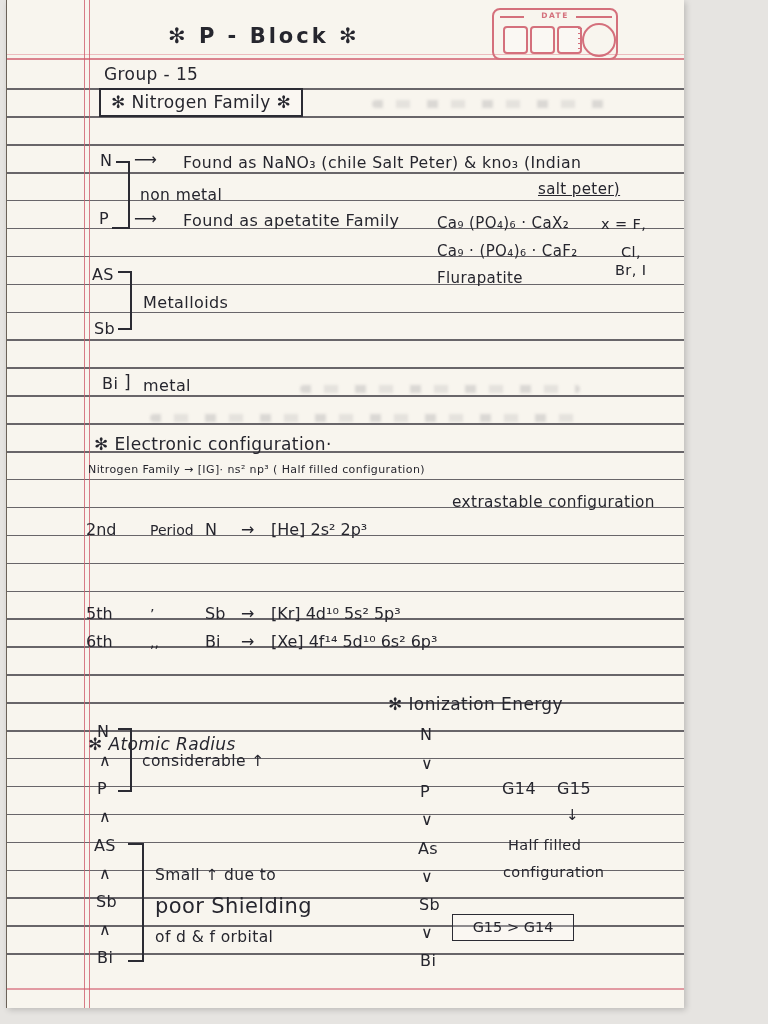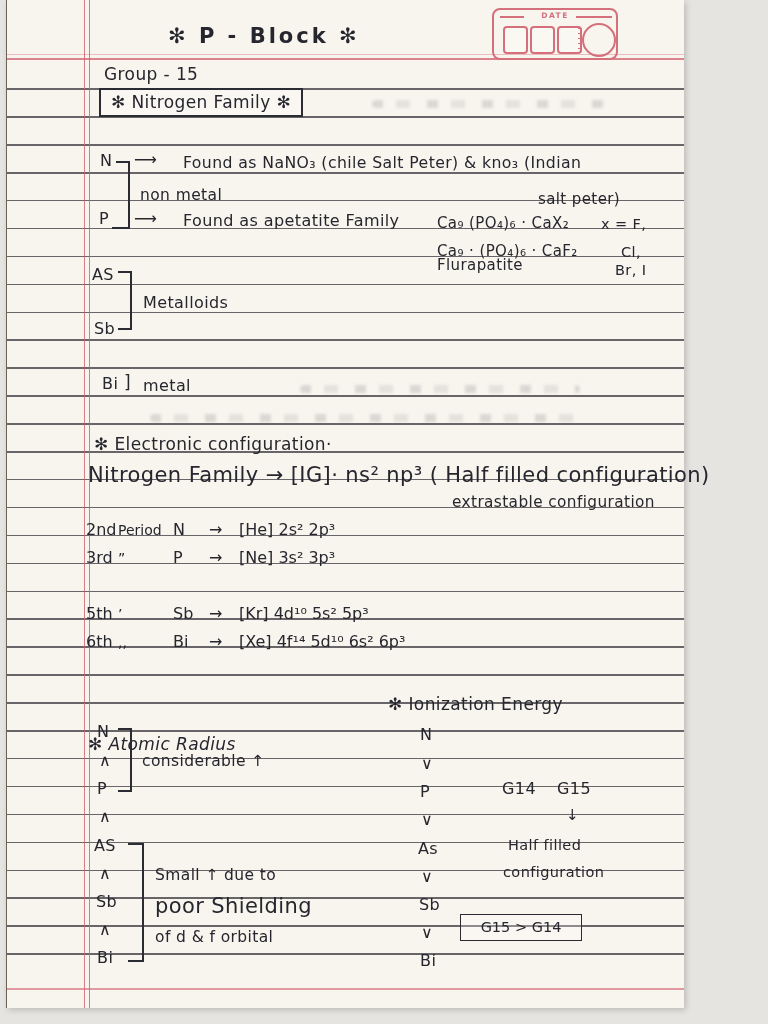--- a/index.html
+++ b/index.html
@@ -76,27 +76,26 @@
 
   
   .ghost {
     position:absolute; height:8px; border-radius:4px; filter:blur(1.6px); opacity:.5;
     background:repeating-linear-gradient(90deg,
       rgba(120,118,125,.45) 0 11px, transparent 11px 24px, rgba(120,118,125,.3) 24px 38px, transparent 38px 55px);
   }
 
   .ec-row { position:absolute; left:86px; font-size:16px; white-space:nowrap; }
   .ec-row span { display:inline-block; }
-  .ec-period { width:32px; } .ec-label { width:55px; font-size:14px; }
+  .ec-period { width:64px; } .ec-label { width:55px; font-size:14px; }
   .ec-el { width:36px; } .ec-arrow { width:30px; }
 
   .small-box {
     position:absolute; border:1.8px solid #2b2b33; text-align:center;
     background:rgba(255,255,255,.25);
-    margin-left:8px;
   }
 </style>
 </head>
 <body>
 
 <div class="page">
 
   <div class="paper">
     <div class="ruling"></div>
     <div class="redline-top1"></div>
@@ -121,53 +120,50 @@
   <div class="hw fs17" style="left:104px; top:64px;">Group - 15</div>
   <div class="hw fs17 boxed" style="left:99px; top:88px;">✻ Nitrogen Family ✻</div>
   <div class="ghost" style="left:372px; top:100px; width:240px;"></div>
 
   <div class="hw fs16" style="left:100px; top:151px;">N</div>
   <div class="hline" style="left:116px; top:161px; width:14px;"></div>
   <div class="vline" style="left:128px; top:161px; height:68px;"></div>
   <div class="hw fs16" style="left:134px; top:150px;">⟶</div>
   <div class="hw" style="left:183px; top:153px; font-size:15.7px;">Found as NaNO₃ (chile Salt Peter) &amp; kno₃ (Indian</div>
   <div class="hw" style="left:140px; top:186px; font-size:15.5px;">non metal</div>
-  <div class="hw fs15" style="left:538px; top:190px;">salt peter)</div>
+  <div class="hw fs15" style="left:538px; top:180px;text-decoration:underline;">salt peter)</div>
 
   <div class="hw fs16" style="left:99px; top:209px;">P</div>
   <div class="hline" style="left:112px; top:227px; width:18px;"></div>
   <div class="hw fs16" style="left:134px; top:209px;">⟶</div>
   <div class="hw fs16" style="left:183px; top:211px;">Found as apetatite Family</div>
   <div class="hw fs15" style="left:437px; top:214px;">Ca₉ (PO₄)₆ · CaX₂</div>
   <div class="hw fs14" style="left:601px; top:216px;">x = F,</div>
   <div class="hw fs15" style="left:437px; top:242px;">Ca₉ · (PO₄)₆ · CaF₂</div>
   <div class="hw fs14" style="left:621px; top:244px;">Cl,</div>
 
   <div class="hw fs16" style="left:92px; top:265px;">AS</div>
-  <div class="hw fs15" style="left:437px; top:256px;">Flurapatite</div>
+  <div class="hw fs15" style="left:437px; top:269px;">Flurapatite</div>
   <div class="hw fs14" style="left:615px; top:262px;">Br, I</div>
   <div class="bracket-r" style="left:118px; top:271px; width:14px; height:59px;"></div>
   <div class="hw fs16" style="left:143px; top:293px;">Metalloids</div>
   <div class="hw fs16" style="left:94px; top:319px;">Sb</div>
 
   <div class="hw fs16" style="left:102px; top:374px;">Bi</div>
   <div class="hw fs17" style="left:124px; top:372px;">]</div>
   <div class="hw fs16" style="left:143px; top:376px;">metal</div>
   <div class="ghost" style="left:300px; top:385px; width:280px;"></div>
   <div class="ghost" style="left:150px; top:414px; width:430px;"></div>
 
   <div class="hw fs17" style="left:94px; top:434px;">✻ Electronic configuration·</div>
-  <div class="hw" style="left:88px; top:463px; font-size:21px;">Nitrogen Family → [IG]· ns² np³ ( Half filled configuration)</div>
+  <div class="hw" style="left:88px; top:463px; font-size:11px;">Nitrogen Family → [IG]· ns² np³ ( Half filled configuration)</div>
   <div class="hw" style="left:452px; top:493px; font-size:15.3px;">extrastable configuration</div>
 
   <div class="ec-row" style="top:520px;">
     <span class="ec-period">2nd</span><span class="ec-label">Period</span><span class="ec-el">N</span><span class="ec-arrow">→</span><span>[He] 2s² 2p³</span>
-  </div>
-  <div class="ec-row" style="top:548px;">
-    <span class="ec-period">3rd</span><span class="ec-label">”</span><span class="ec-el">P</span><span class="ec-arrow">→</span><span>[Ne] 3s² 3p³</span>
   </div>
   <div class="ec-row" style="top:604px;">
     <span class="ec-period">5th</span><span class="ec-label">’</span><span class="ec-el">Sb</span><span class="ec-arrow">→</span><span>[Kr] 4d¹⁰ 5s² 5p³</span>
   </div>
   <div class="ec-row" style="top:632px;">
     <span class="ec-period">6th</span><span class="ec-label">,,</span><span class="ec-el">Bi</span><span class="ec-arrow">→</span><span>[Xe] 4f¹⁴ 5d¹⁰ 6s² 6p³</span>
   </div>
 
   <div class="hw fs17" style="left:88px; top:734px;font-style:italic;">✻ Atomic Radius</div>
   <div class="hw fs17" style="left:388px; top:694px;">✻ Ionization Energy</div>

